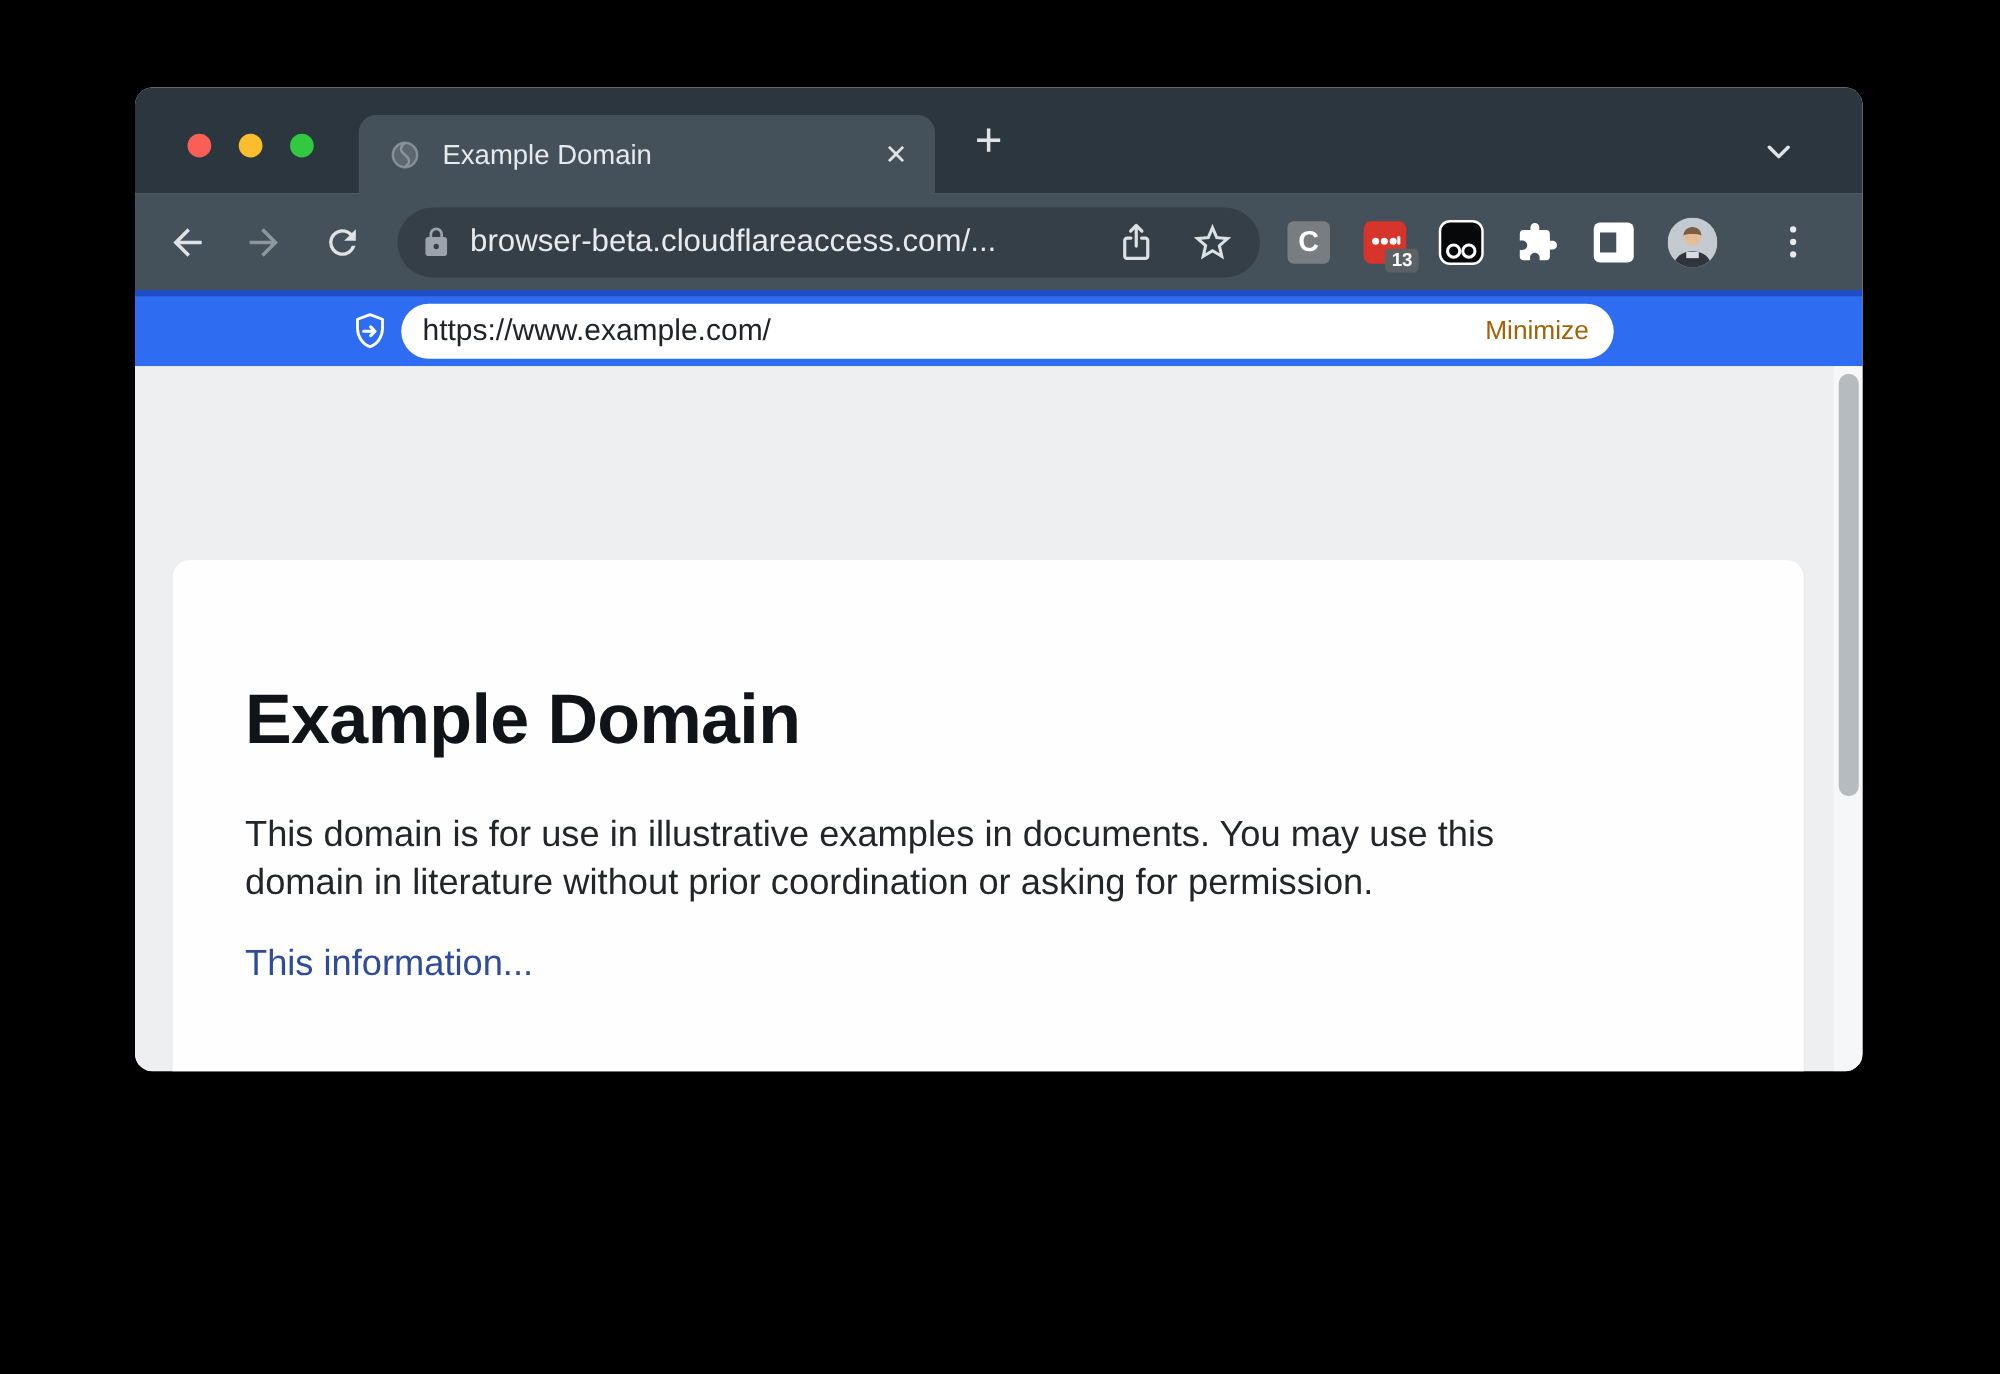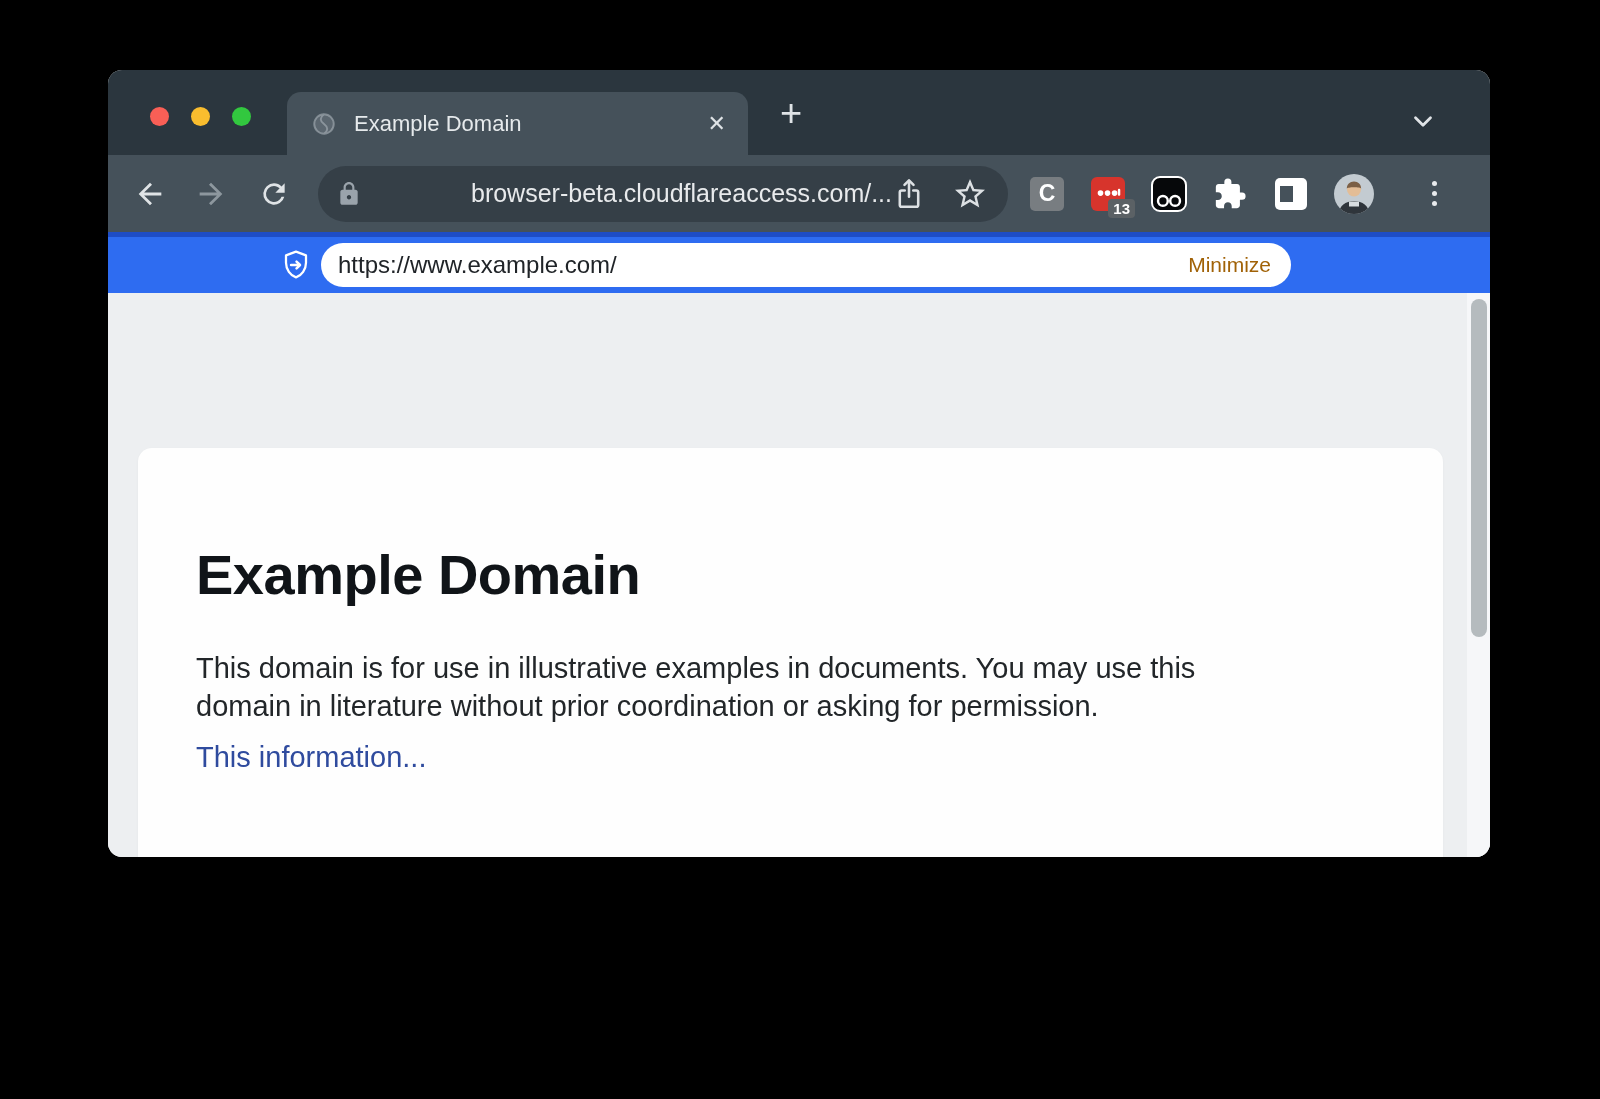--- a/index.html
+++ b/index.html
@@ -34,21 +34,21 @@
   
   .navbar{height:77px;background:#45515a;display:flex;align-items:center;flex:none;}
   .nav-btn{width:44px;height:44px;display:flex;align-items:center;justify-content:center;flex:none;}
   .nav-btn.back{margin-left:20px;}
   .nav-btn.fwd{margin-left:17px;}
   .nav-btn.reload{margin-left:19px;}
   .omnibox{
     margin-left:22px;width:690px;height:56px;border-radius:28px;background:#353f47;
     display:flex;align-items:center;padding:0 20px 0 18px;box-sizing:border-box;flex:none;
   }
-  .omni-url{flex:1;color:#e8eaec;font-size:25px;font-weight:500;margin-left:14px;white-space:nowrap;overflow:hidden;text-align:right;}
+  .omni-url{flex:1;color:#e8eaec;font-size:25px;font-weight:500;margin-left:14px;white-space:nowrap;overflow:hidden;}
   .omni-share{margin-right:26px;display:flex;}
   .omni-star{display:flex;}
   .ext-row{display:flex;align-items:center;gap:25px;margin-left:21px;}
   .ext{width:36px;height:36px;display:flex;align-items:center;justify-content:center;position:relative;flex:none;}
   .ext-c{width:34px;height:34px;border-radius:5px;background:#787d81;color:#fff;
     font-size:23px;font-weight:700;display:flex;align-items:center;justify-content:center;}
   .ext-red{width:34px;height:34px;border-radius:6px;background:var(--extension_red,#d7342c);
     display:flex;align-items:center;justify-content:center;}
   .ext-badge{position:absolute;bottom:-6px;right:-9px;background:#5b6165;color:#fff;
     font-size:15px;font-weight:700;padding:2px 5px;border-radius:4px;line-height:1;}
@@ -70,21 +70,21 @@
   .iso-url{flex:1;color:#202428;font-size:24px;white-space:nowrap;}
   .iso-min{color:#a16207;font-size:21px;}
   
   .viewport{flex:1;position:relative;background:#edeff1;}
   .scroll-track{position:absolute;right:0;top:0;bottom:0;width:23px;background:#f6f7f9;}
   .scroll-thumb{position:absolute;right:3px;top:6px;width:16px;height:338px;border-radius:8px;background:#b5bbbe;}
   .card{position:absolute;left:30px;top:155px;width:1305px;height:452px;background:#fefefe;
     border-radius:14px;box-shadow:0 1px 3px rgba(0,0,0,.04);}
   .card-inner{padding:98px 60px 0 58px;}
   .page-h1{font-size:56px;font-weight:700;line-height:1.05;color:#101418;margin:0 0 44px;letter-spacing:-.5px;}
-  .page-p{font-size:29px;line-height:1.32;color:#222629;max-width:1045px;margin:0 0 16px;}
+  .page-p{font-size:29px;line-height:1.32;color:#222629;max-width:1045px;margin:0 0 30px;}
   .page-link{font-size:29px;color:var(--link_blue,#2f4b9e);cursor:pointer;}
 </style>
 </head>
 <body>
 
 <div class="window">
 
   <div class="tabstrip">
     <div class="traffic">
       <span class="light red"></span>

